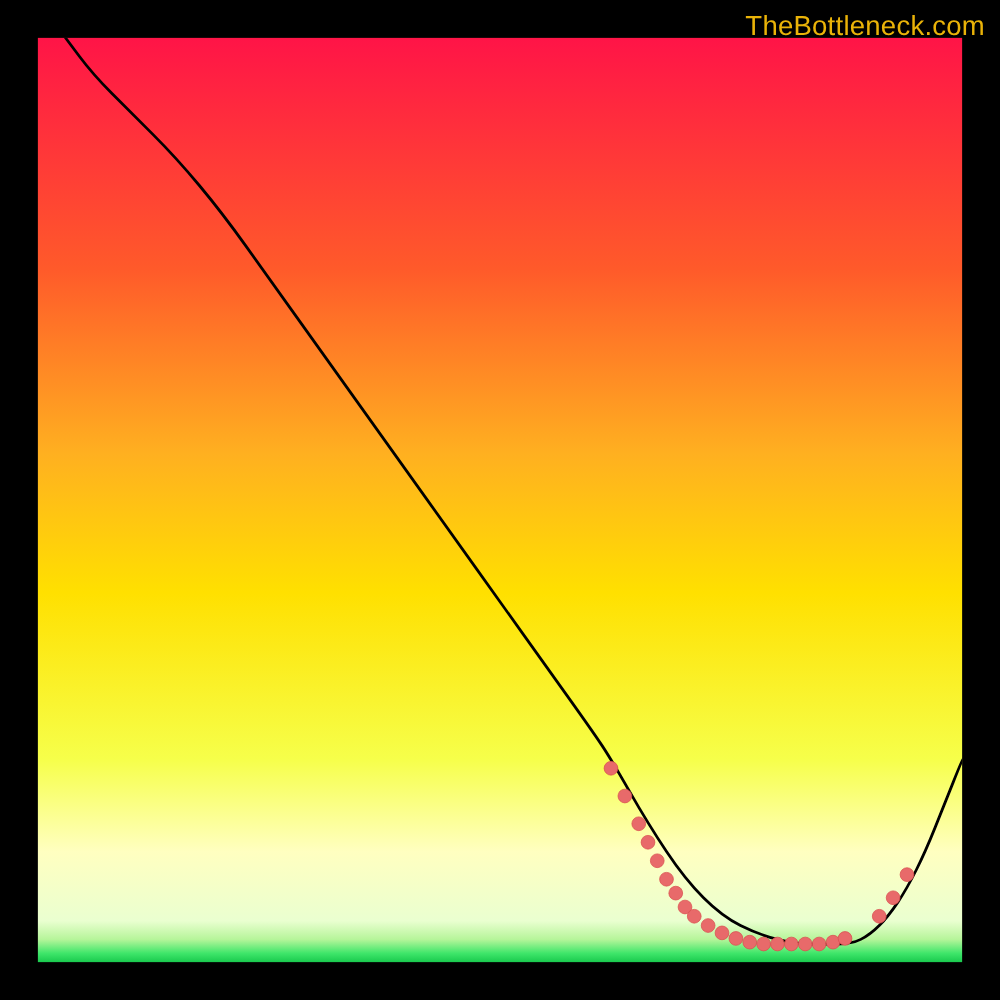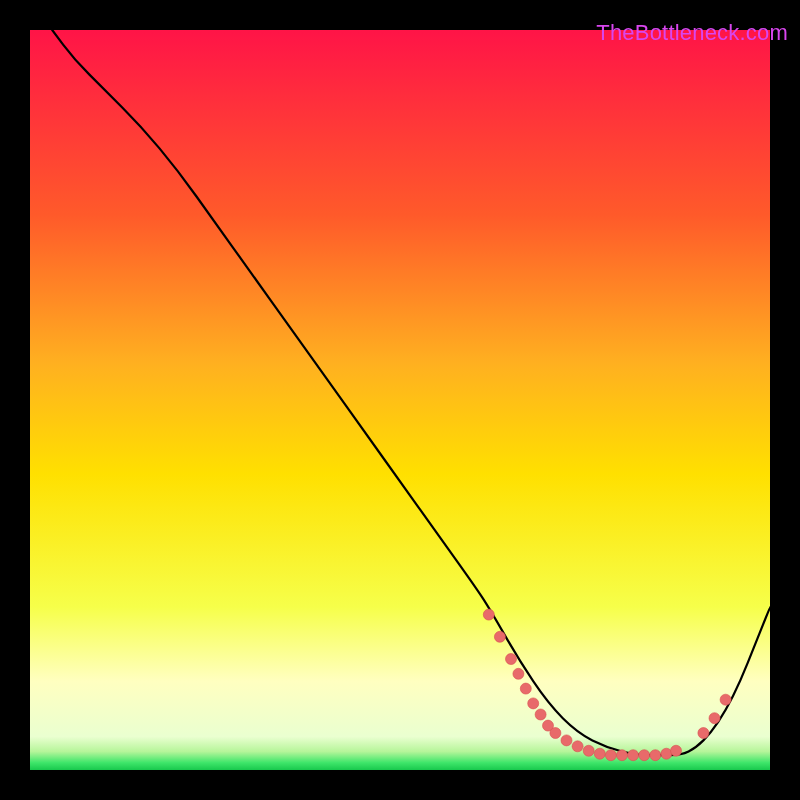--- a/index.html
+++ b/index.html
@@ -5,23 +5,23 @@
   * { margin: 0; padding: 0; box-sizing: border-box; }
   html, body { width: 800px; height: 800px; background: #000; overflow: hidden; }
   .frame {
     position: relative;
     width: 800px;
     height: 800px;
     background: #000;
   }
   .watermark {
     position: absolute;
-    top: 20px;
+    top: 8px;
     right: 12px;
-    color: #d946ef;
+    color: #eab308;
     font-family: Arial, Helvetica, sans-serif;
     font-size: 22px;
     font-weight: 400;
     letter-spacing: 0.2px;
     z-index: 10;
   }
   .plot {
     position: absolute;
     left: 30px;
     top: 30px;

